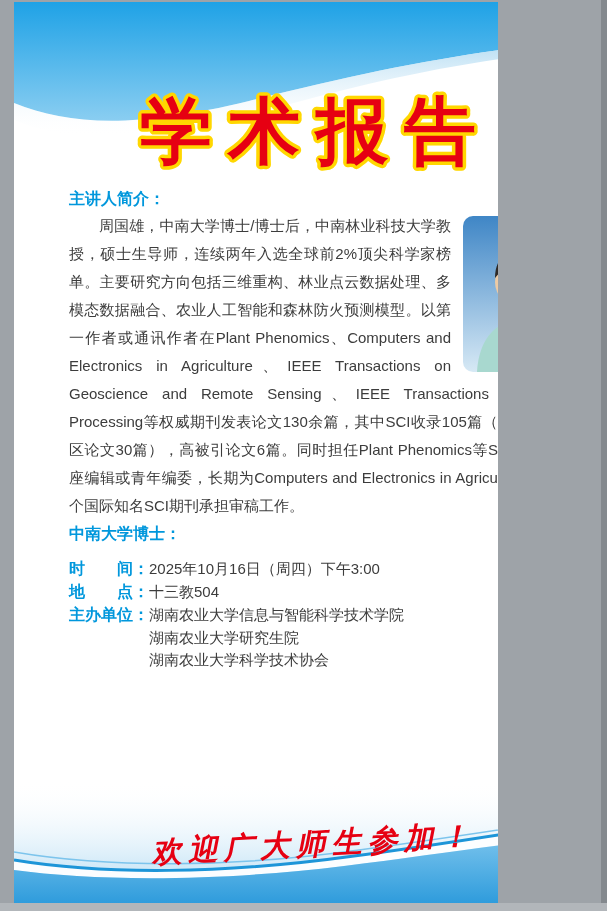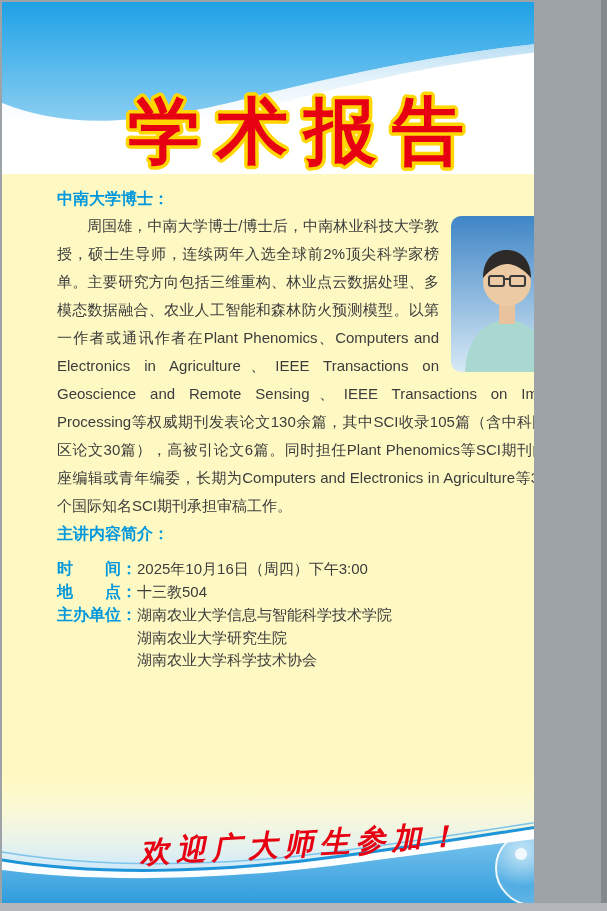--- a/index.html
+++ b/index.html
@@ -1,18 +1,18 @@
 <!DOCTYPE html>
 <html><head>
 <meta charset="utf-8">
 <style>
   html,body{margin:0;padding:0;}
   body{font-family:"Liberation Sans","DejaVu Sans",sans-serif;}
   .page{position:relative;width:607px;height:911px;background:#9ea3a8;overflow:hidden;}
-  .poster{position:absolute;left:2px;top:2px;width:532px;height:901px;background:#fef9c3;overflow:hidden;}
+  .poster{position:absolute;left:14px;top:2px;width:484px;height:901px;background:#ffffff;overflow:hidden;}
   .edge-right{position:absolute;right:0;top:0;width:6px;height:911px;background:#84898e;}
   .edge-bottom{position:absolute;left:0;bottom:0;width:607px;height:8px;background:#b2b6ba;}
 
   .header-svg{position:absolute;left:0;top:0;width:599px;height:172px;display:block;}
   .title-svg{position:absolute;left:0;top:70px;width:599px;height:104px;display:block;}
 
   .content{position:absolute;left:55px;top:183px;width:506px;color:#3c3c3c;font-size:15px;}
   .row{display:flex;line-height:23px;margin-bottom:2px;}
   .lbl{color:#0097dc;font-weight:bold;font-size:16px;white-space:pre;flex:0 0 auto;}
   .val-blue{color:#0097dc;font-weight:bold;font-size:16px;}
@@ -54,21 +54,21 @@
     </svg>
 
     <svg class="title-svg" viewBox="0 0 599 104">
       <text x="302" y="84" text-anchor="middle" font-family="'Liberation Sans','DejaVu Sans',sans-serif" font-size="72" font-weight="bold" letter-spacing="16" fill="#e60012" stroke="#ffd700" stroke-width="7" paint-order="stroke" stroke-linejoin="round">学术报告</text>
     </svg>
 
     <div class="content">
 
 
 
-      <div class="heading">中南大学博士：</div>
+      <div class="heading">主讲人简介：</div>
 
       <div>
         <div class="photo">
           <svg viewBox="0 0 112 156">
             <defs>
               <linearGradient id="photoBg" x1="0" y1="0" x2="0" y2="1">
                 <stop offset="0" stop-color="#3f86c6"></stop>
                 <stop offset="1" stop-color="#d7e9f5"></stop>
               </linearGradient>
             </defs>
@@ -78,21 +78,21 @@
             <circle cx="56" cy="66" r="24" fill="#eccaa4"></circle>
             <path d="M32,62 C32,42 44,34 56,34 C68,34 80,42 80,62 C72,52 62,48 56,48 C50,48 40,52 32,62 Z" fill="#2e2a28"></path>
             <rect x="38" y="60" width="15" height="10" rx="2" fill="none" stroke="#3a3a3a" stroke-width="2"></rect>
             <rect x="59" y="60" width="15" height="10" rx="2" fill="none" stroke="#3a3a3a" stroke-width="2"></rect>
             <line x1="53" y1="63" x2="59" y2="63" stroke="#3a3a3a" stroke-width="2"></line>
           </svg>
         </div>
         <p class="para">周国雄，中南大学博士/博士后，中南林业科技大学教授，硕士生导师，连续两年入选全球前2%顶尖科学家榜单。主要研究方向包括三维重构、林业点云数据处理、多模态数据融合、农业人工智能和森林防火预测模型。以第一作者或通讯作者在Plant Phenomics、Computers and Electronics in Agriculture、IEEE Transactions on Geoscience and Remote Sensing、IEEE Transactions on Image Processing等权威期刊发表论文130余篇，其中SCI收录105篇（含中科院一区论文30篇），高被引论文6篇。同时担任Plant Phenomics等SCI期刊的客座编辑或青年编委，长期为Computers and Electronics in Agriculture等30余个国际知名SCI期刊承担审稿工作。</p>
       </div>
 
-      <div class="heading">主讲内容简介：</div>
+      <div class="heading">中南大学博士：</div>
 
       <div class="bottom-info">
         <div class="row">
           <span class="lbl">时　　间：</span>
           <span class="val-dark">2025年10月16日（周四）下午3:00</span>
         </div>
         <div class="row">
           <span class="lbl">地　　点：</span>
           <span class="val-dark">十三教504</span>
         </div>

